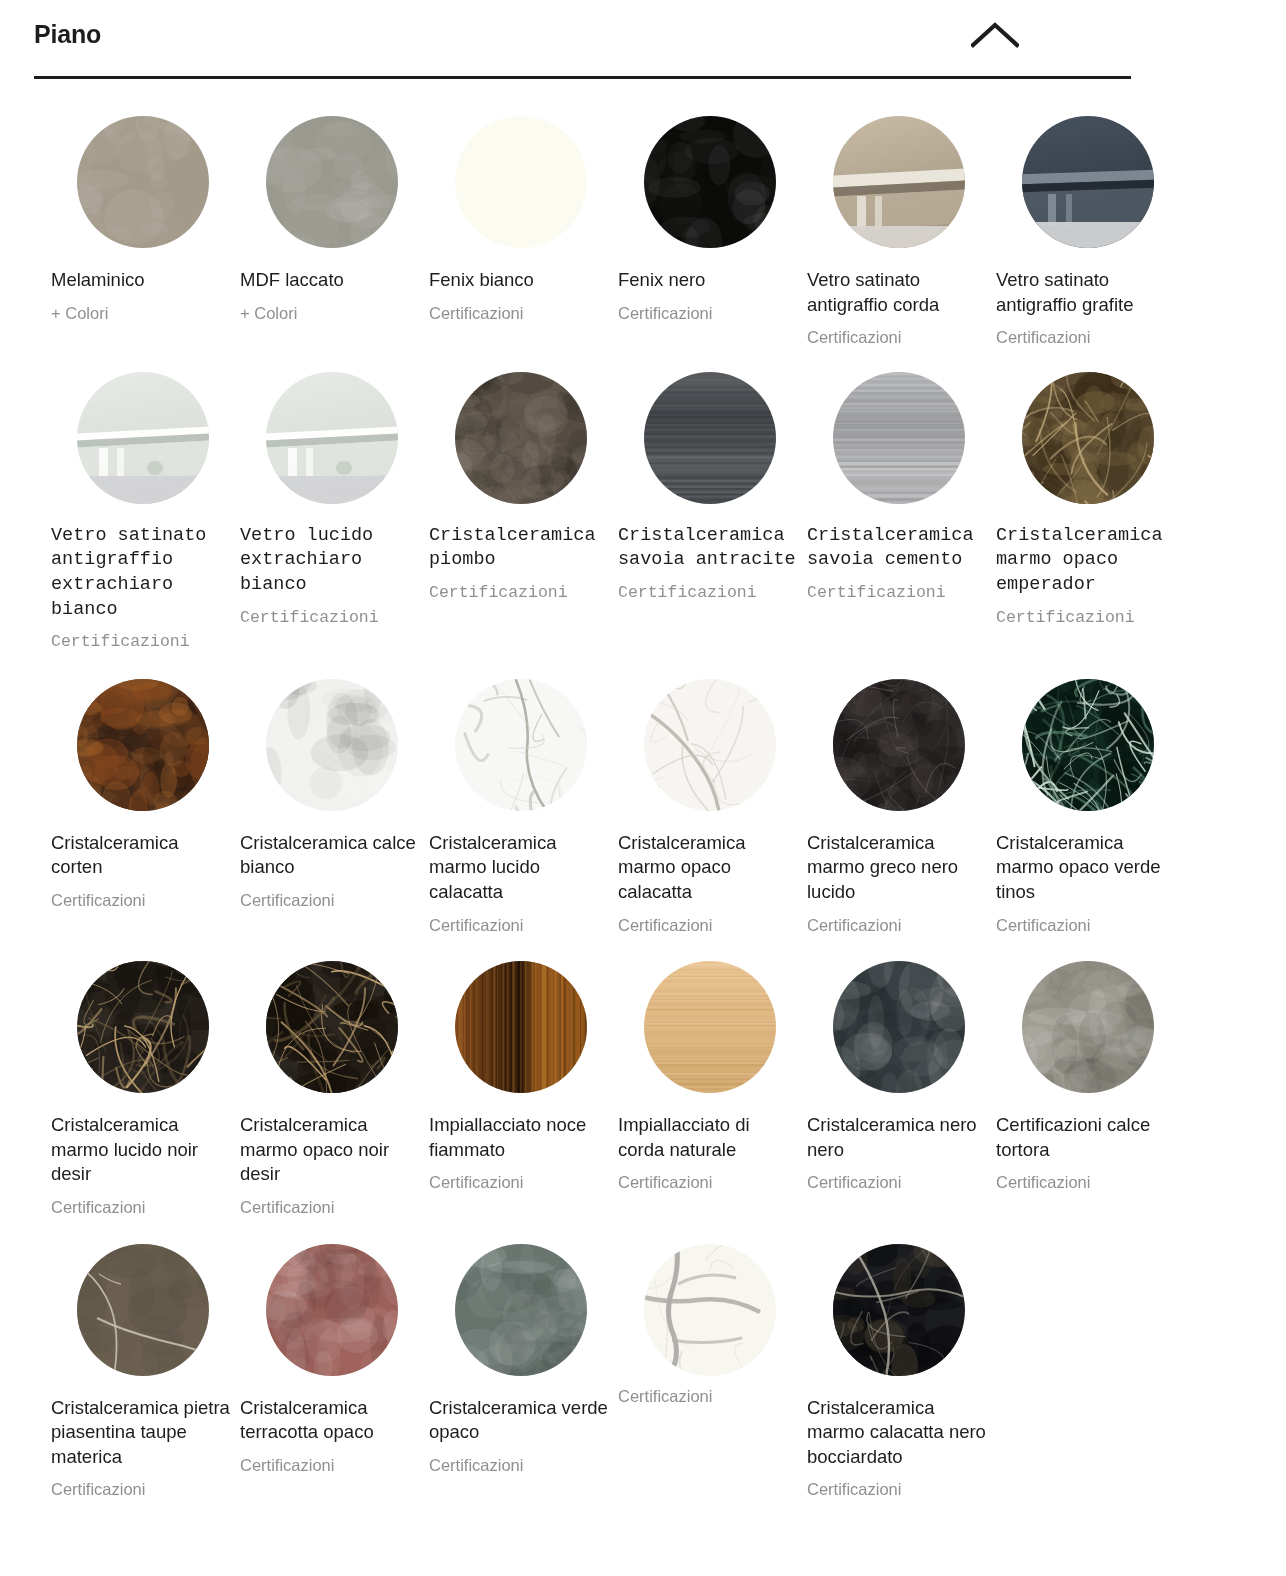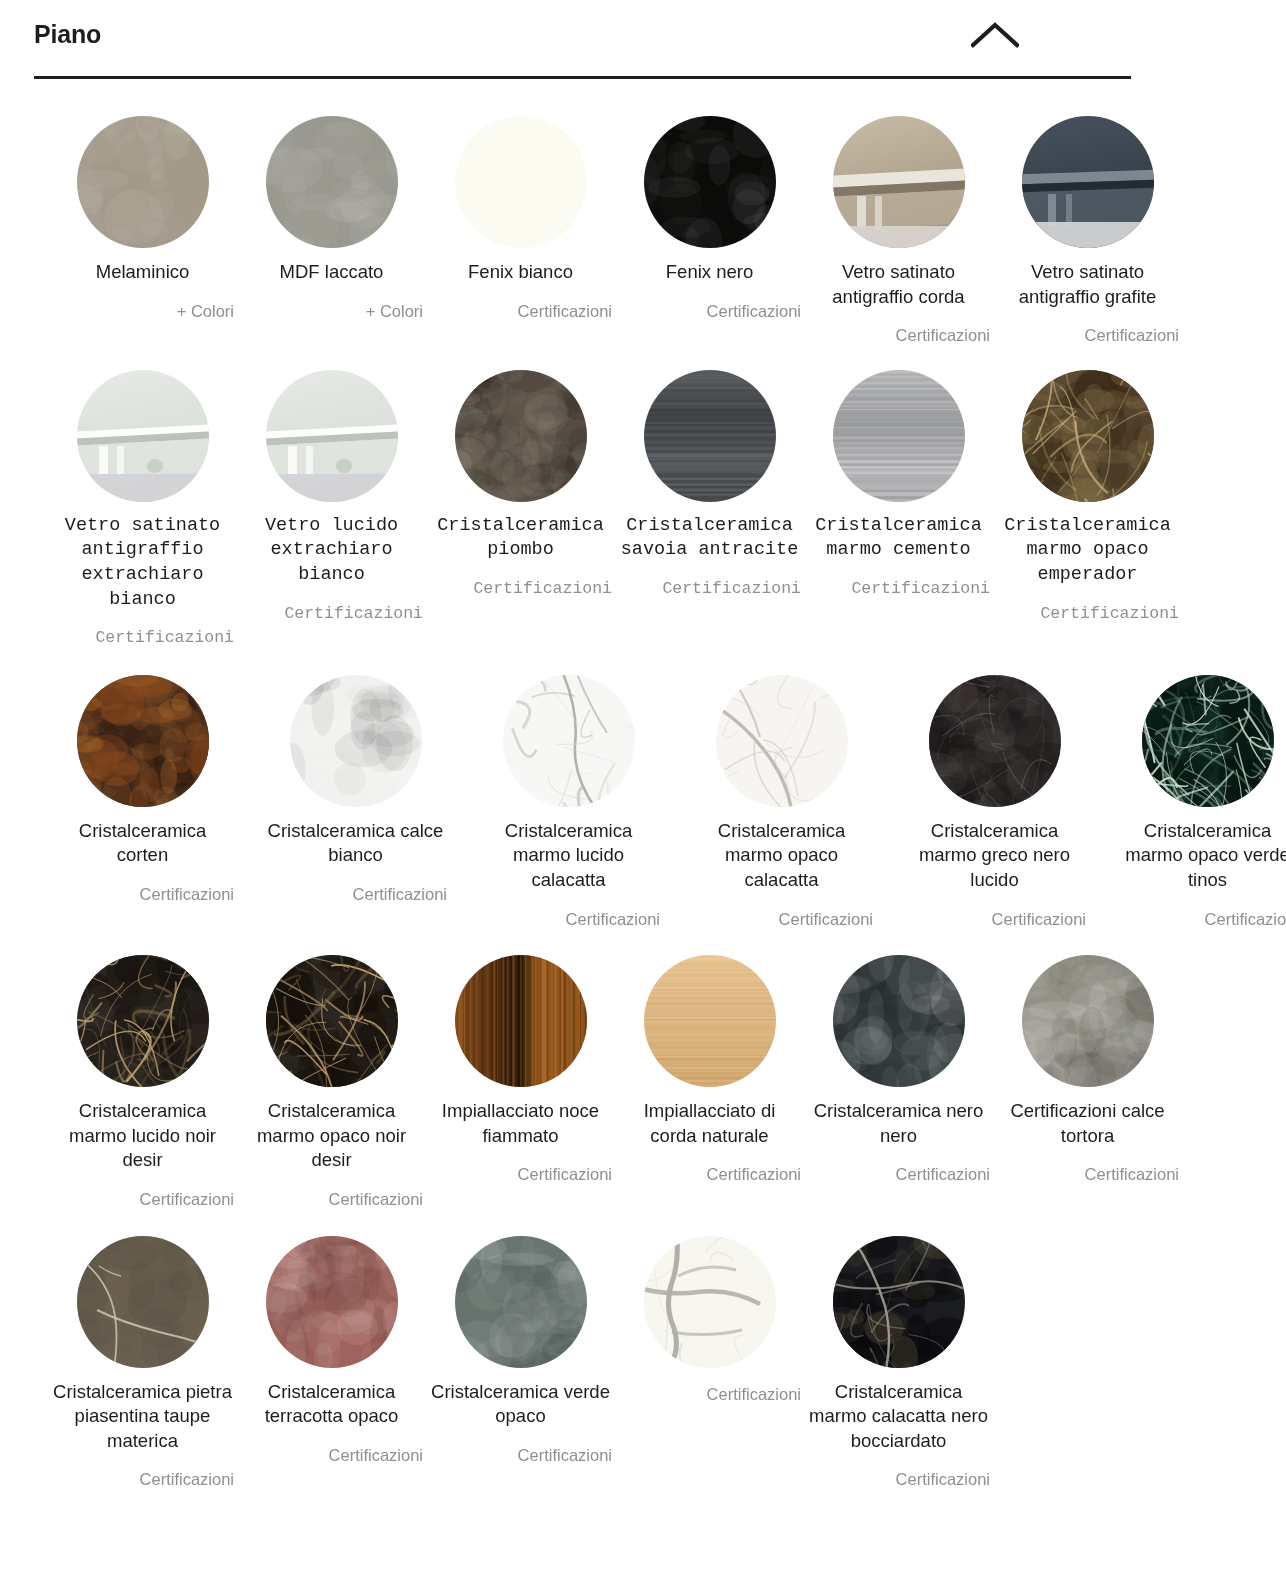--- a/index.html
+++ b/index.html
@@ -72,48 +72,47 @@
     display: grid;
     grid-template-columns: repeat(6, 189px);
     align-items: start;
   }
   .rows {
     margin-left: 14px;
     padding-top: 37px;
   }
   .row-wrap.r1 { margin-bottom: 22px; }
   .row-wrap.r2 { margin-bottom: 24px; font-family: Liberation Mono, monospace; }
-  .row-wrap.r3 { margin-bottom: 24px; gap: 24px; }
+  .row-wrap.r3 { margin-bottom: 24px; }
   .row-wrap.r4 { margin-bottom: 24px; }
 
   .disc {
     width: 132px;
     height: 132px;
     border-radius: 50%;
     overflow: hidden;
     flex: none;
     position: relative;
   }
   .disc svg { display: block; width: 132px; height: 132px; }
 
   .swatch-label {
-    margin-top: 12px;
+    margin-top: 20px;
     font-size: 18.5px;
     line-height: 24.6px;
     color: #1d1d1d;
-    text-align: center;
     width: 183px;
     word-wrap: break-word;
   }
   .swatch-sub {
-    margin-top: 14px;
+    margin-top: 8px;
     font-size: 16.5px;
     line-height: 24.6px;
     color: #8f8f8f;
-    text-align: right;
+    text-align: left;
     width: 183px;
   }
 </style>
 </head>
 <body>
 
 <div class="panel">
 
   <div class="section-header">
     <h2 class="section-title">Piano</h2>
@@ -577,21 +576,21 @@
               <rect x="-10" y="82.0" width="152" height="1.5" fill="#7e7f81" opacity="0.06"></rect>
               <rect x="-10" y="88.2" width="152" height="2.0" fill="#7e7f81" opacity="0.20"></rect>
               <rect x="-10" y="93.1" width="152" height="2.7" fill="#7e7f81" opacity="0.21"></rect>
               <rect x="-10" y="100.5" width="152" height="1.4" fill="#7e7f81" opacity="0.09"></rect>
               <rect x="-10" y="106.2" width="152" height="2.0" fill="#7e7f81" opacity="0.04"></rect>
               <rect x="-10" y="112.8" width="152" height="3.5" fill="#7e7f81" opacity="0.15"></rect>
               <rect x="-10" y="119.7" width="152" height="3.2" fill="#7e7f81" opacity="0.06"></rect>
               <rect x="-10" y="127.2" width="152" height="2.4" fill="#7e7f81" opacity="0.12"></rect>
             </svg>
           </div>
-          <div class="swatch-label">Cristalceramica marmo cemento</div>
+          <div class="swatch-label">Cristalceramica savoia cemento</div>
           <div class="swatch-sub">Certificazioni</div>
         </div>
         <div class="swatch-cell">
           <div class="disc">
             <svg viewBox="0 0 132 132" preserveAspectRatio="xMidYMid slice" aria-hidden="true">
               <defs></defs>
               <rect width="132" height="132" fill="#5a4a32"></rect>
               <ellipse cx="1.7" cy="121.0" rx="27.9" ry="12.4" fill="#3a2c18" opacity="0.44"></ellipse>
               <ellipse cx="60.3" cy="105.9" rx="19.4" ry="17.4" fill="#3a2c18" opacity="0.33"></ellipse>
               <ellipse cx="0.1" cy="108.5" rx="22.1" ry="15.0" fill="#3a2c18" opacity="0.37"></ellipse>

